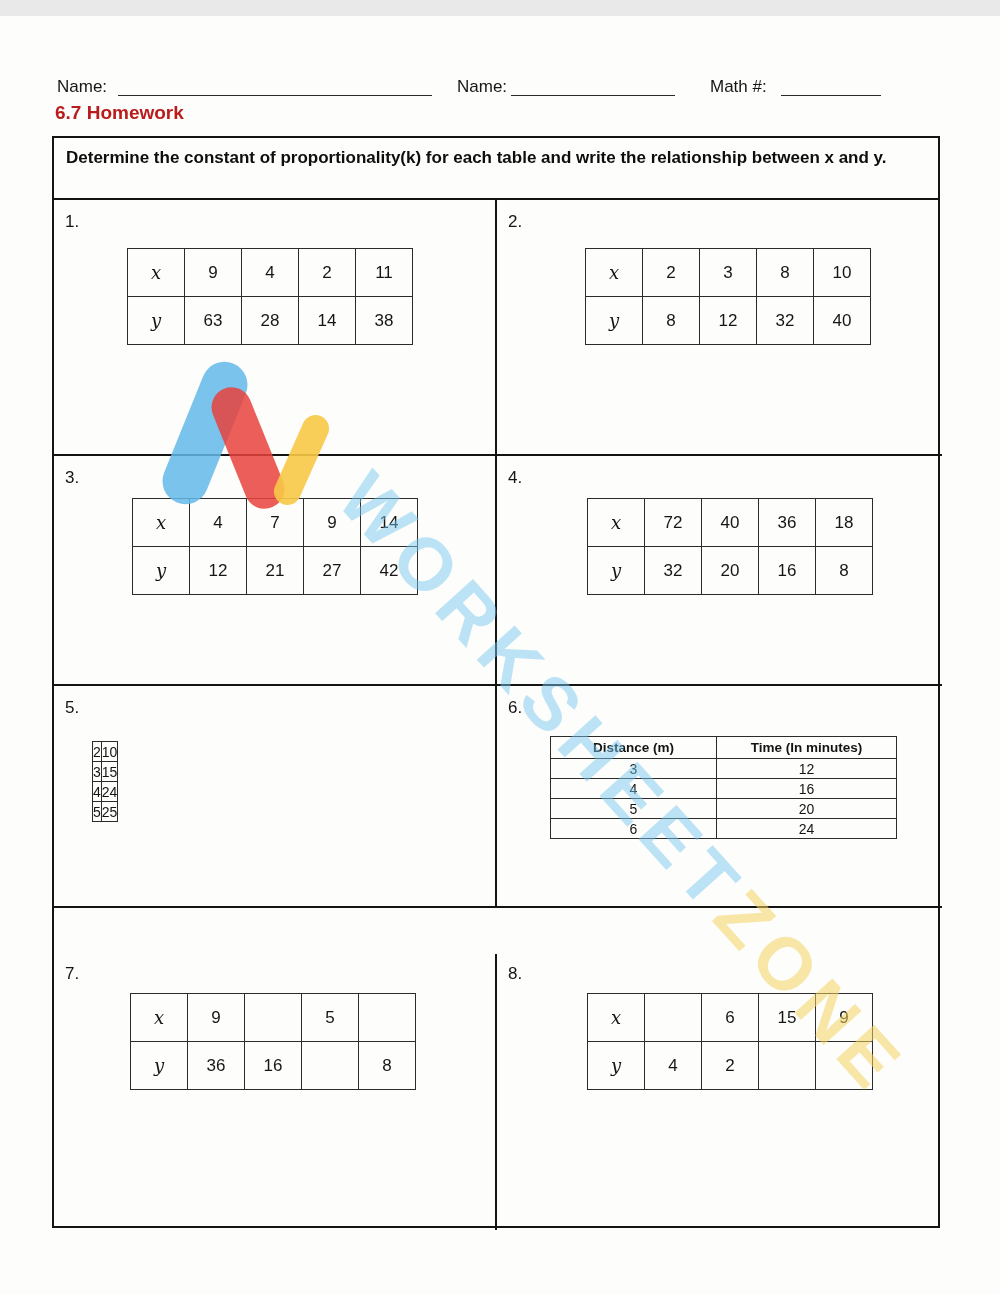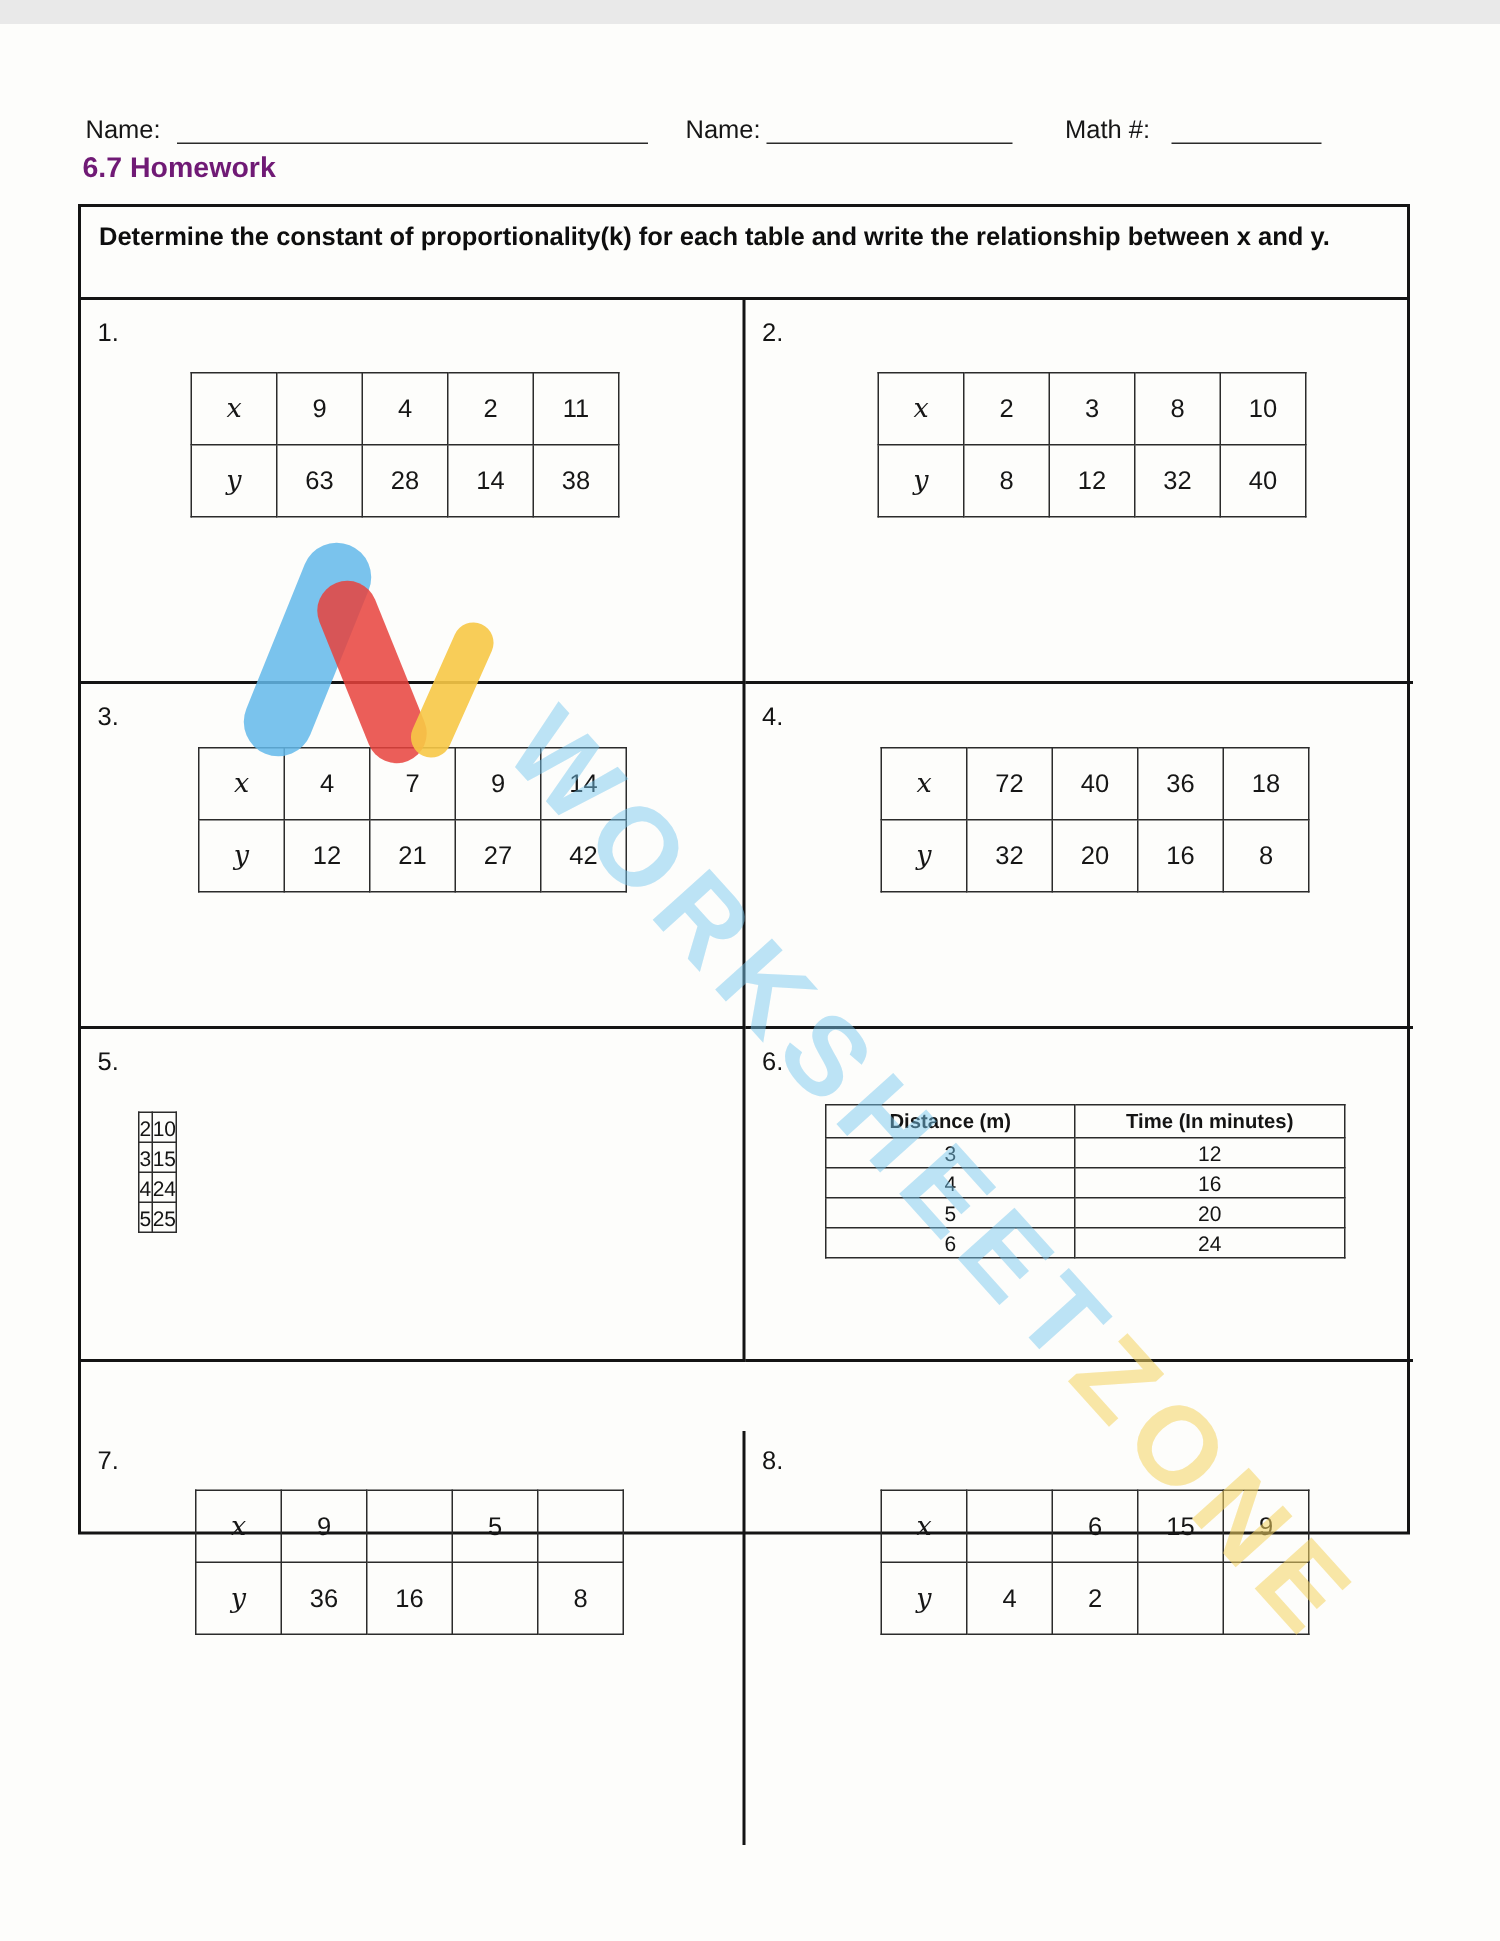--- a/index.html
+++ b/index.html
@@ -4,22 +4,22 @@
 <style>
   * { margin:0; padding:0; box-sizing:border-box; }
   html,body { background:#e9e9e9; }
   .page {
     position:relative; width:1000px; height:1294px; margin:16px auto;
     background:#fdfdfb; color:#1b1b1b; overflow:hidden;
     font-family:"Liberation Sans", sans-serif;
   }
   .hdr-label { position:absolute; font-size:17px; color:#161616; }
   .blank-line { position:absolute; border-bottom:1.6px solid #2a2a2a; height:1px; }
-  .title { position:absolute; left:55px; top:86px; font-size:19px; font-weight:bold; color:#701a75; }
-  .box { position:absolute; left:52px; top:120px; width:888px; height:887px; border:2px solid #141414;text-decoration:underline; }
+  .title { position:absolute; left:55px; top:86px; font-size:19px; font-weight:bold; color:#b91c1c; }
+  .box { position:absolute; left:52px; top:120px; width:888px; height:1092px; border:2px solid #141414;text-decoration:underline; }
   .instr {
     position:absolute; left:0; width:100%; border-bottom:2px solid #141414;
     font-weight:bold; font-size:17px; line-height:1.32; padding:9px 12px; color:#0e0e0e;
   }
   .instr1 { top:0; height:62px; }
   .instr2 { top:770px; height:46px; }
   .pcell { position:absolute; }
   .bR { border-right:2px solid #141414; }
   .bB { border-bottom:2px solid #141414; }
   .pnum { position:absolute; left:11px; top:12px; font-size:17px; color:#141414; }

